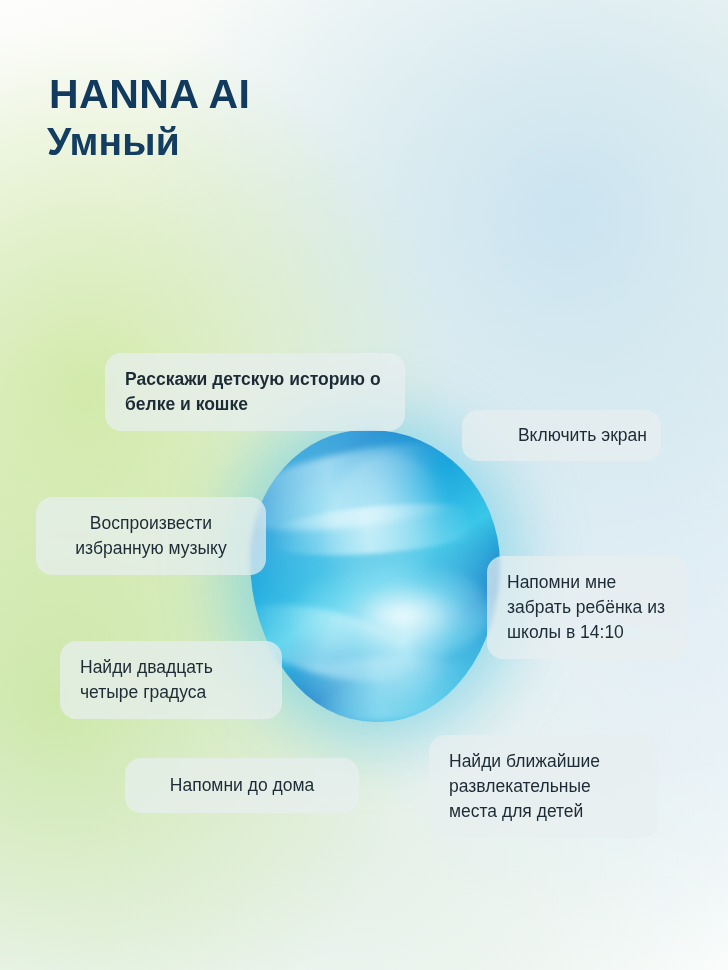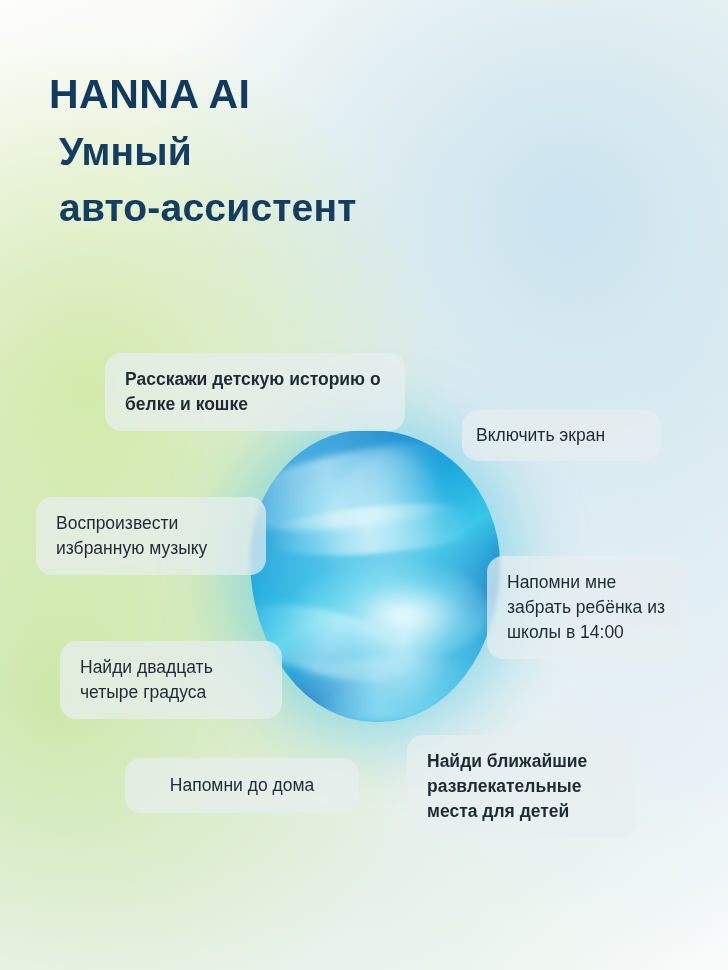--- a/index.html
+++ b/index.html
@@ -41,21 +41,21 @@
     letter-spacing: 0.5px;
     color: #123a5e;
     line-height: 1.12;
     margin: 2px;
   }
   .brand-sub {
     font-size: 39px;
     font-weight: bold;
     color: #143d62;
     line-height: 1.14;
-    margin: 12px;
+    margin: 0;
     letter-spacing: 0.2px;
   }
 
   
   .orb-wrap {
     position: absolute;
     left: 250px;
     top: 430px;
     width: 250px;
     height: 300px;
@@ -136,51 +136,50 @@
     background: rgba(232, 238, 240, 0.72);
     border-radius: 16px;
     color: #1d2b36;
     font-size: 17.5px;
     line-height: 1.42;
     padding: 14px 20px;
     backdrop-filter: blur(2px);
     box-sizing: border-box;
   }
   .b-story   { left: 105px; top: 353px; width: 300px; font-weight: bold; }
-  .b-screen  { left: 462px; top: 410px; width: 199px; text-align: left; padding: 13px 14px; }
-  .b-music   { left: 36px;  top: 497px; width: 230px; }
+  .b-screen  { left: 462px; top: 410px; width: 199px; text-align: right; padding: 13px 14px; }
+  .b-music   { left: 36px;  top: 497px; width: 230px; text-align: center; }
   .b-remind  { left: 487px; top: 556px; width: 201px; }
   .b-climate { left: 60px;  top: 641px; width: 222px; }
   .b-route   { left: 125px; top: 758px; width: 234px; text-align: center; padding: 15px 14px; }
-  .b-places  { left: 407px; top: 735px; width: 229px; font-weight: bold; }
+  .b-places  { left: 429px; top: 735px; width: 229px; }
 </style>
 </head>
 <body>
 
 <div class="poster">
 
   <div class="headings">
     <h1 class="brand-title">HANNA AI</h1>
     <div class="brand-sub">Умный</div>
-    <div class="brand-sub">авто-ассистент</div>
   </div>
 
   <div class="orb-wrap">
     <div class="orb-glow"></div>
     <div class="orb">
       <div class="swirl s1"></div>
       <div class="swirl s2"></div>
       <div class="swirl s3"></div>
       <div class="swirl s4"></div>
       <div class="swirl s5"></div>
       <div class="swirl s6"></div>
     </div>
   </div>
 
   <div class="bubble b-story">Расскажи детскую историю о белке и кошке</div>
   <div class="bubble b-screen">Включить экран</div>
   <div class="bubble b-music">Воспроизвести избранную музыку</div>
-  <div class="bubble b-remind">Напомни мне забрать ребёнка из школы в 14:00</div>
+  <div class="bubble b-remind">Напомни мне забрать ребёнка из школы в 14:10</div>
   <div class="bubble b-climate">Найди двадцать четыре градуса</div>
   <div class="bubble b-route">Напомни до дома</div>
   <div class="bubble b-places">Найди ближайшие развлекательные места для детей</div>
 
 </div>
 
 </body></html>

